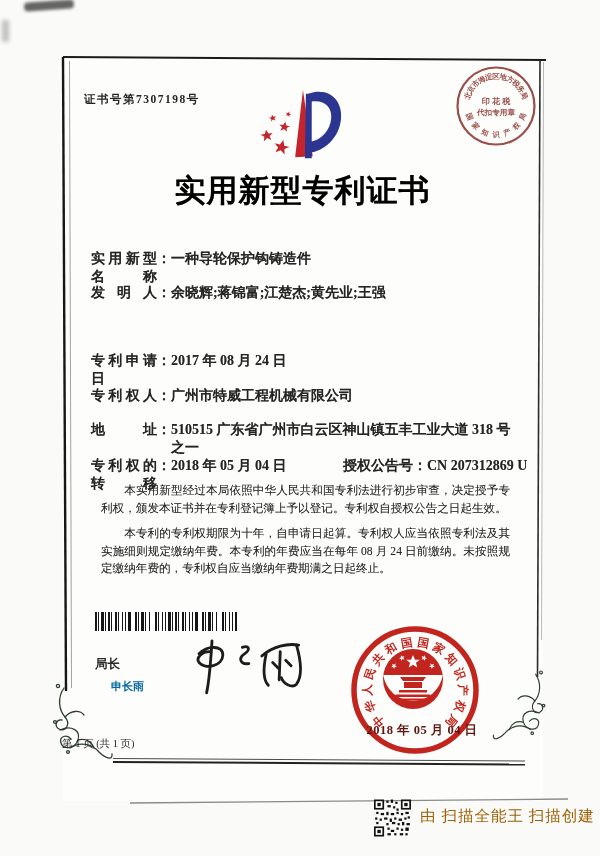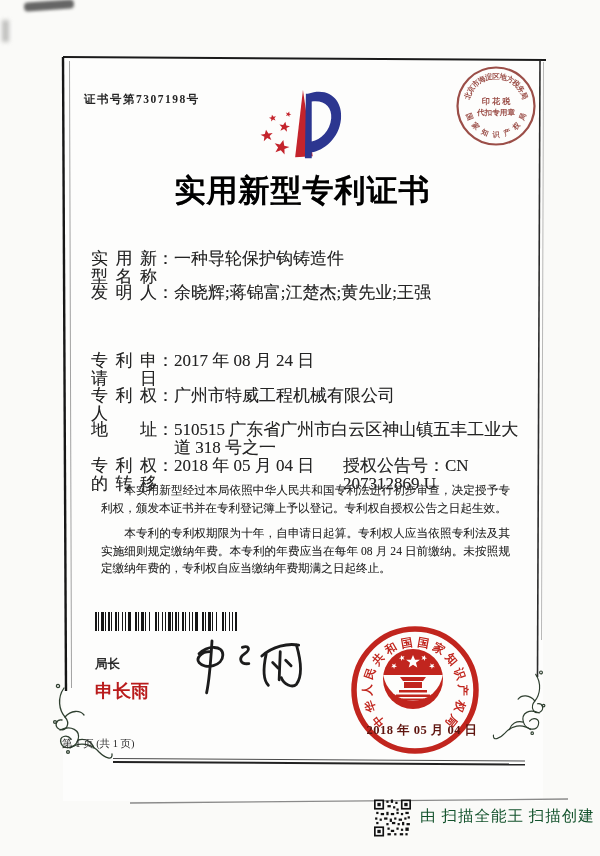--- a/index.html
+++ b/index.html
@@ -11,48 +11,48 @@
   #paper{position:absolute;left:63px;top:57px;width:480px;height:744px;background:#fdfdfc;}
   #smudge1{left:24px;top:1px;width:50px;height:9px;background:#4c4c4c;filter:blur(1.6px);
            transform:rotate(-4deg);opacity:.85;border-radius:4px;}
   #smudge2{left:2px;top:20px;width:7px;height:22px;background:#9a9a98;filter:blur(2px);opacity:.6;}
   
   #cert-no{left:84px;top:92px;font-size:11.5px;font-weight:bold;letter-spacing:1.5px;color:#252525;}
   #logo{left:252px;top:86px;}
   #title{left:62px;top:170px;width:481px;text-align:center;font-size:31px;font-weight:bold;
          letter-spacing:1px;color:#000000;text-shadow:0 0 .5px rgba(0,0,0,.4);}
   
-  .frow{position:absolute;left:91px;width:440px;font-size:17px;font-weight:normal;color:#242424;
+  .frow{position:absolute;left:91px;width:440px;font-size:14px;font-weight:bold;color:#242424;
         text-shadow:0 0 .4px rgba(0,0,0,.3);line-height:18px;}
   .flabel{display:inline-block;width:66px;text-align:justify;text-align-last:justify;vertical-align:top;}
   .fcolon{vertical-align:top;}
   .fvalue{display:inline-block;vertical-align:top;}
   .fvalue.wrap{width:352px;}
   #row-grant .grant-right{position:absolute;left:252px;top:0;}
   
   #body-text{left:93px;top:474px;width:425px;font-size:11.6px;line-height:17.6px;color:#262626;
              text-align:justify;text-shadow:0 0 .3px rgba(0,0,0,.25);}
   #body-text p{margin:8px;text-indent:2em;}
   
   #barcode{left:95px;top:612px;width:142px;height:19px;
     background:repeating-linear-gradient(90deg,#161616 0 1.5px,#fff 1.5px 3px,#161616 3px 3.8px,
     #fff 3.8px 6.2px,#161616 6.2px 8.8px,#fff 8.8px 9.8px,#161616 9.8px 10.6px,#fff 10.6px 13.4px);}
   
   #director-title{left:95px;top:656px;font-size:12.5px;font-weight:bold;color:#2a2a2a;}
-  #director-name{left:95px;top:679px;font-size:18px;font-weight:bold;color:#b91c1c;}
+  #director-name{left:111px;top:679px;font-size:11px;font-weight:bold;color:#0369a1;}
   #signature{left:186px;top:636px;}
   
   #seal{left:348px;top:623px;filter:blur(.2px);opacity:.96;}
   #seal-date{left:352px;top:722px;width:140px;text-align:center;font-size:12.5px;font-weight:bold;
              color:#5f150f;letter-spacing:.5px;}
   #tax-stamp{left:454px;top:64px;filter:blur(.3px);opacity:.88;}
   #page-footer{left:62px;top:737px;width:481px;text-align:left;font-size:10.5px;color:#2c2c2c;}
   
   #qr{left:374px;top:799px;}
-  #scan-caption{left:420px;top:806px;font-size:15.5px;letter-spacing:1px;color:#14532d;}
+  #scan-caption{left:420px;top:806px;font-size:15.5px;letter-spacing:1px;color:#a16207;}
   svg text{font-family:"Liberation Serif", serif;font-weight:bold;}
 </style>
 </head>
 <body>
 
 <svg width="0" height="0" style="position:absolute">
   <defs>
     <polygon id="star6" points="0,-6 1.76,-1.85 6,-1.85 2.57,0.7 3.7,4.85 0,2.3 -3.7,4.85 -2.57,0.7 -6,-1.85 -1.76,-1.85"></polygon>
     <g id="orn" stroke="#2e3f2f" fill="none" stroke-width="1.3" stroke-linecap="round">
       <path d="M6,-4 C-1,6 1,18 7,25 C13,32 8,40 1,37 C-4,34 -2,27 4,28"></path>

